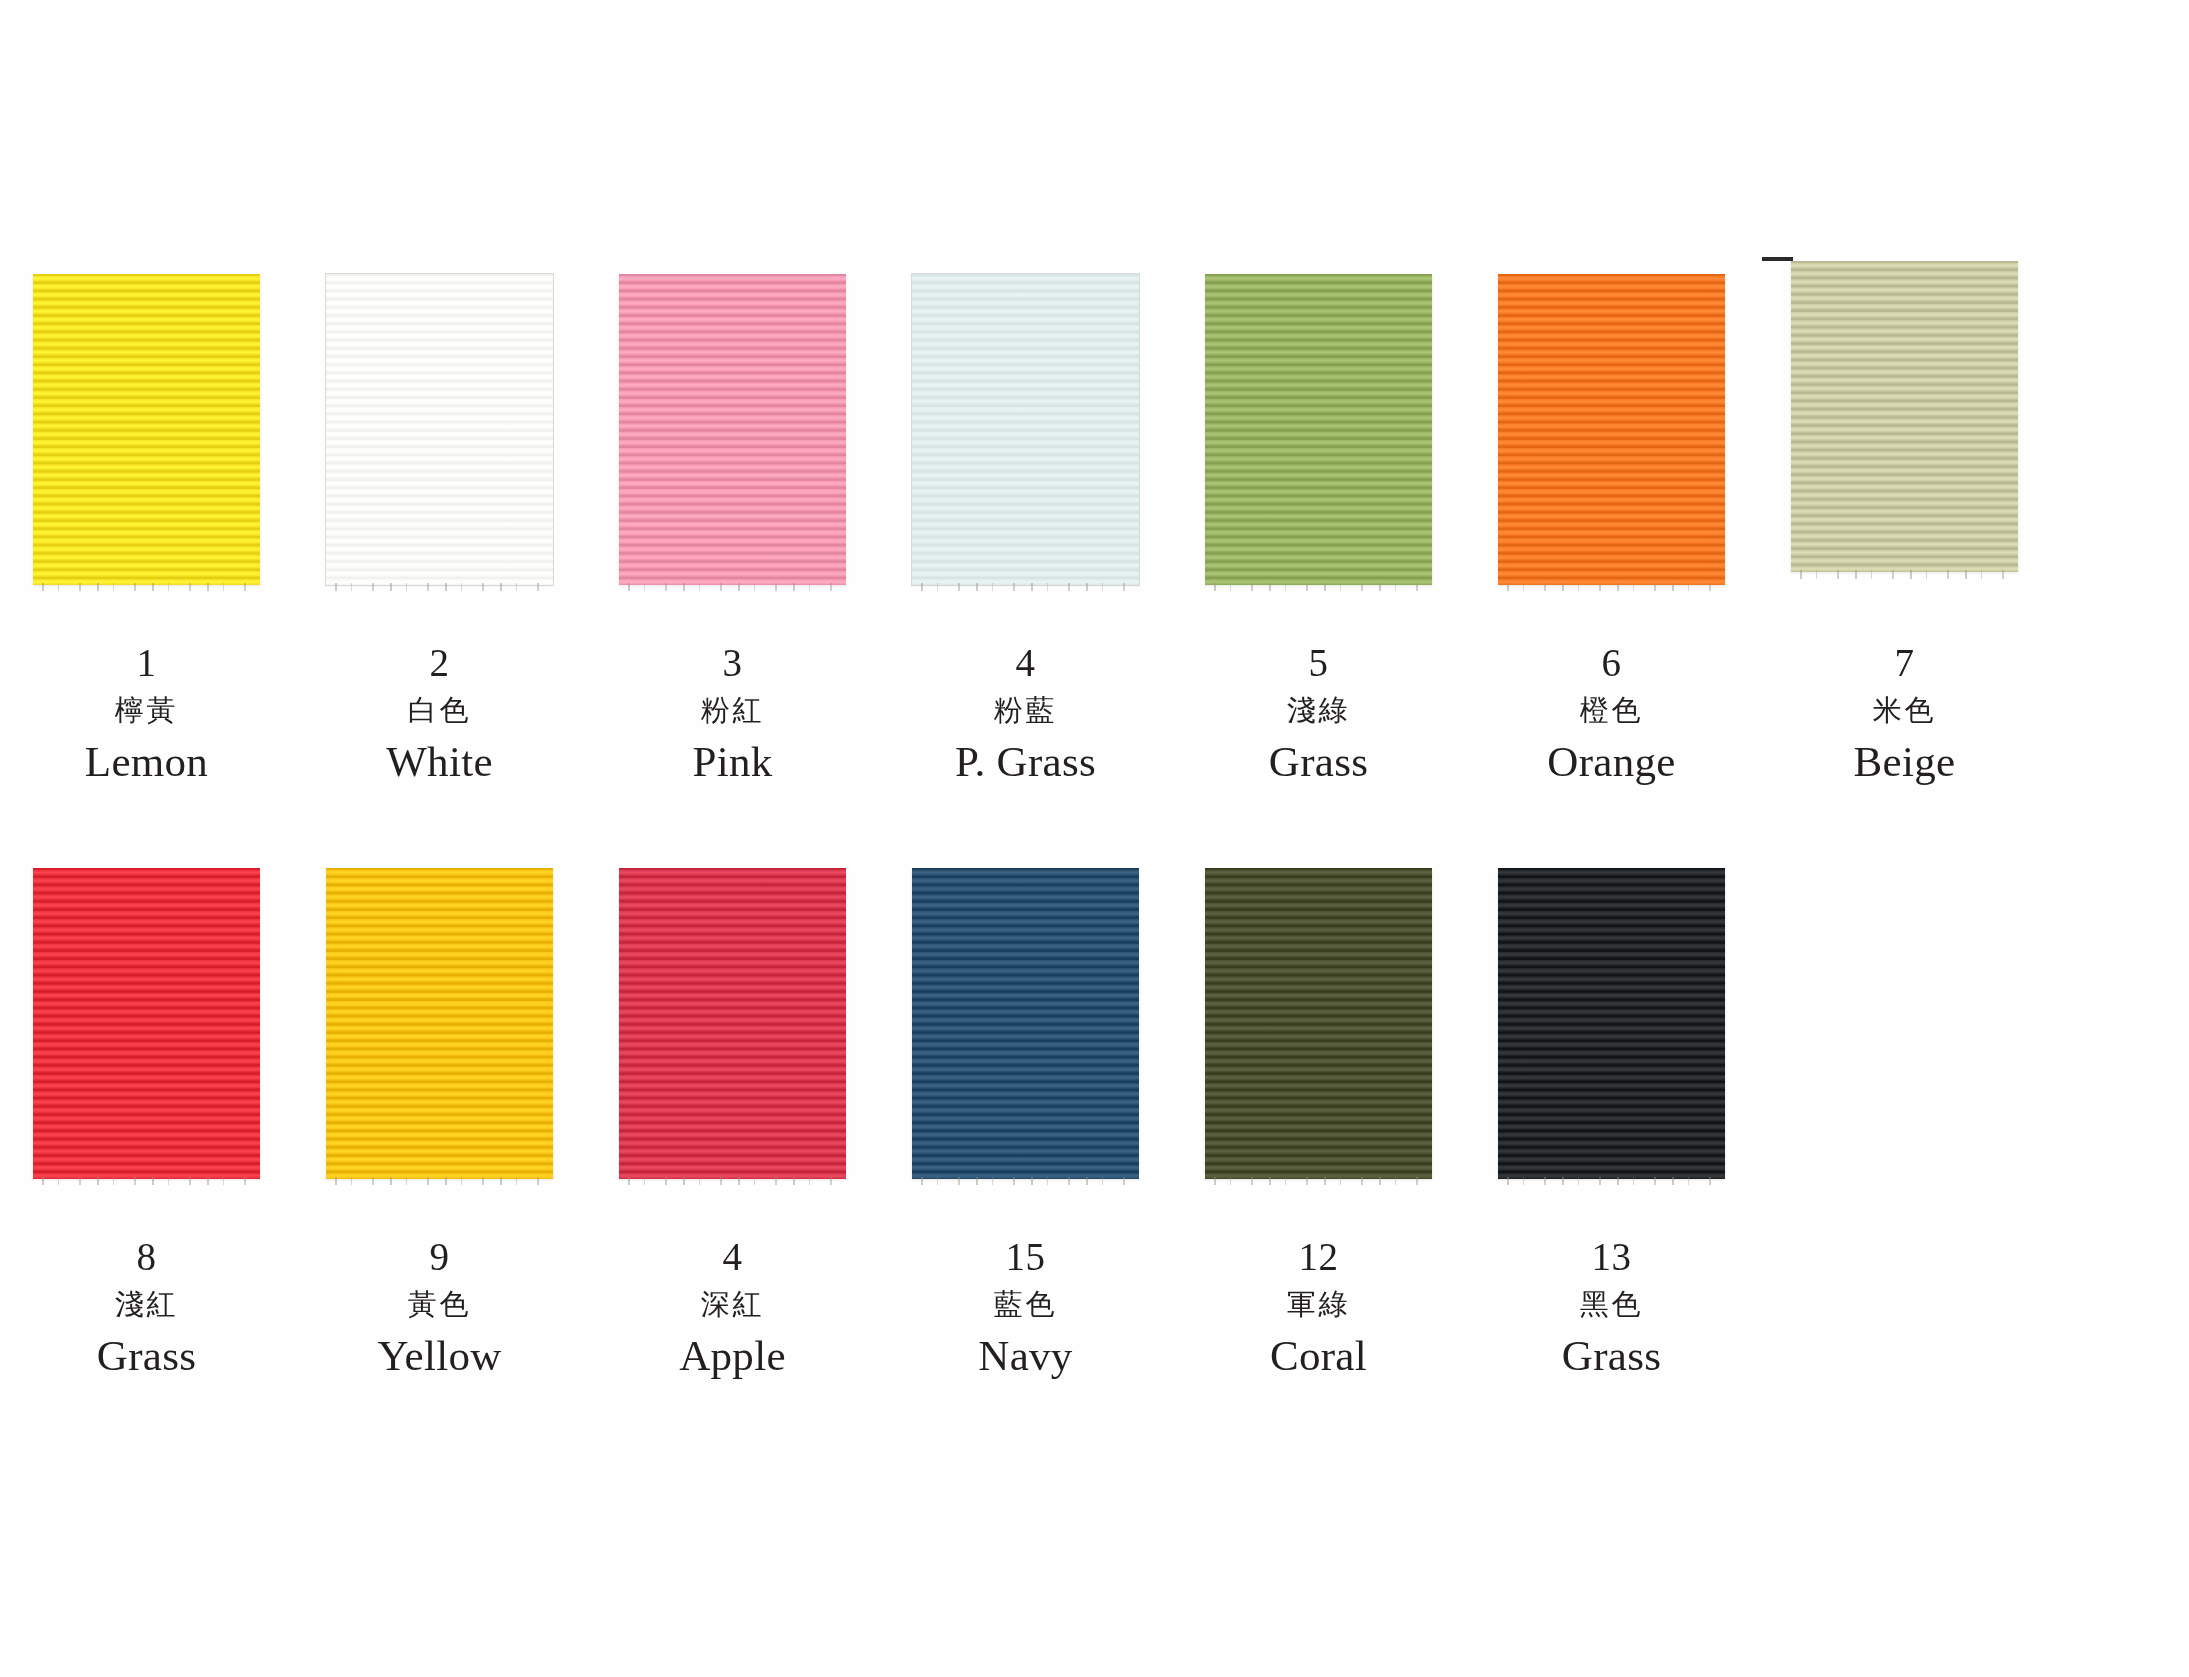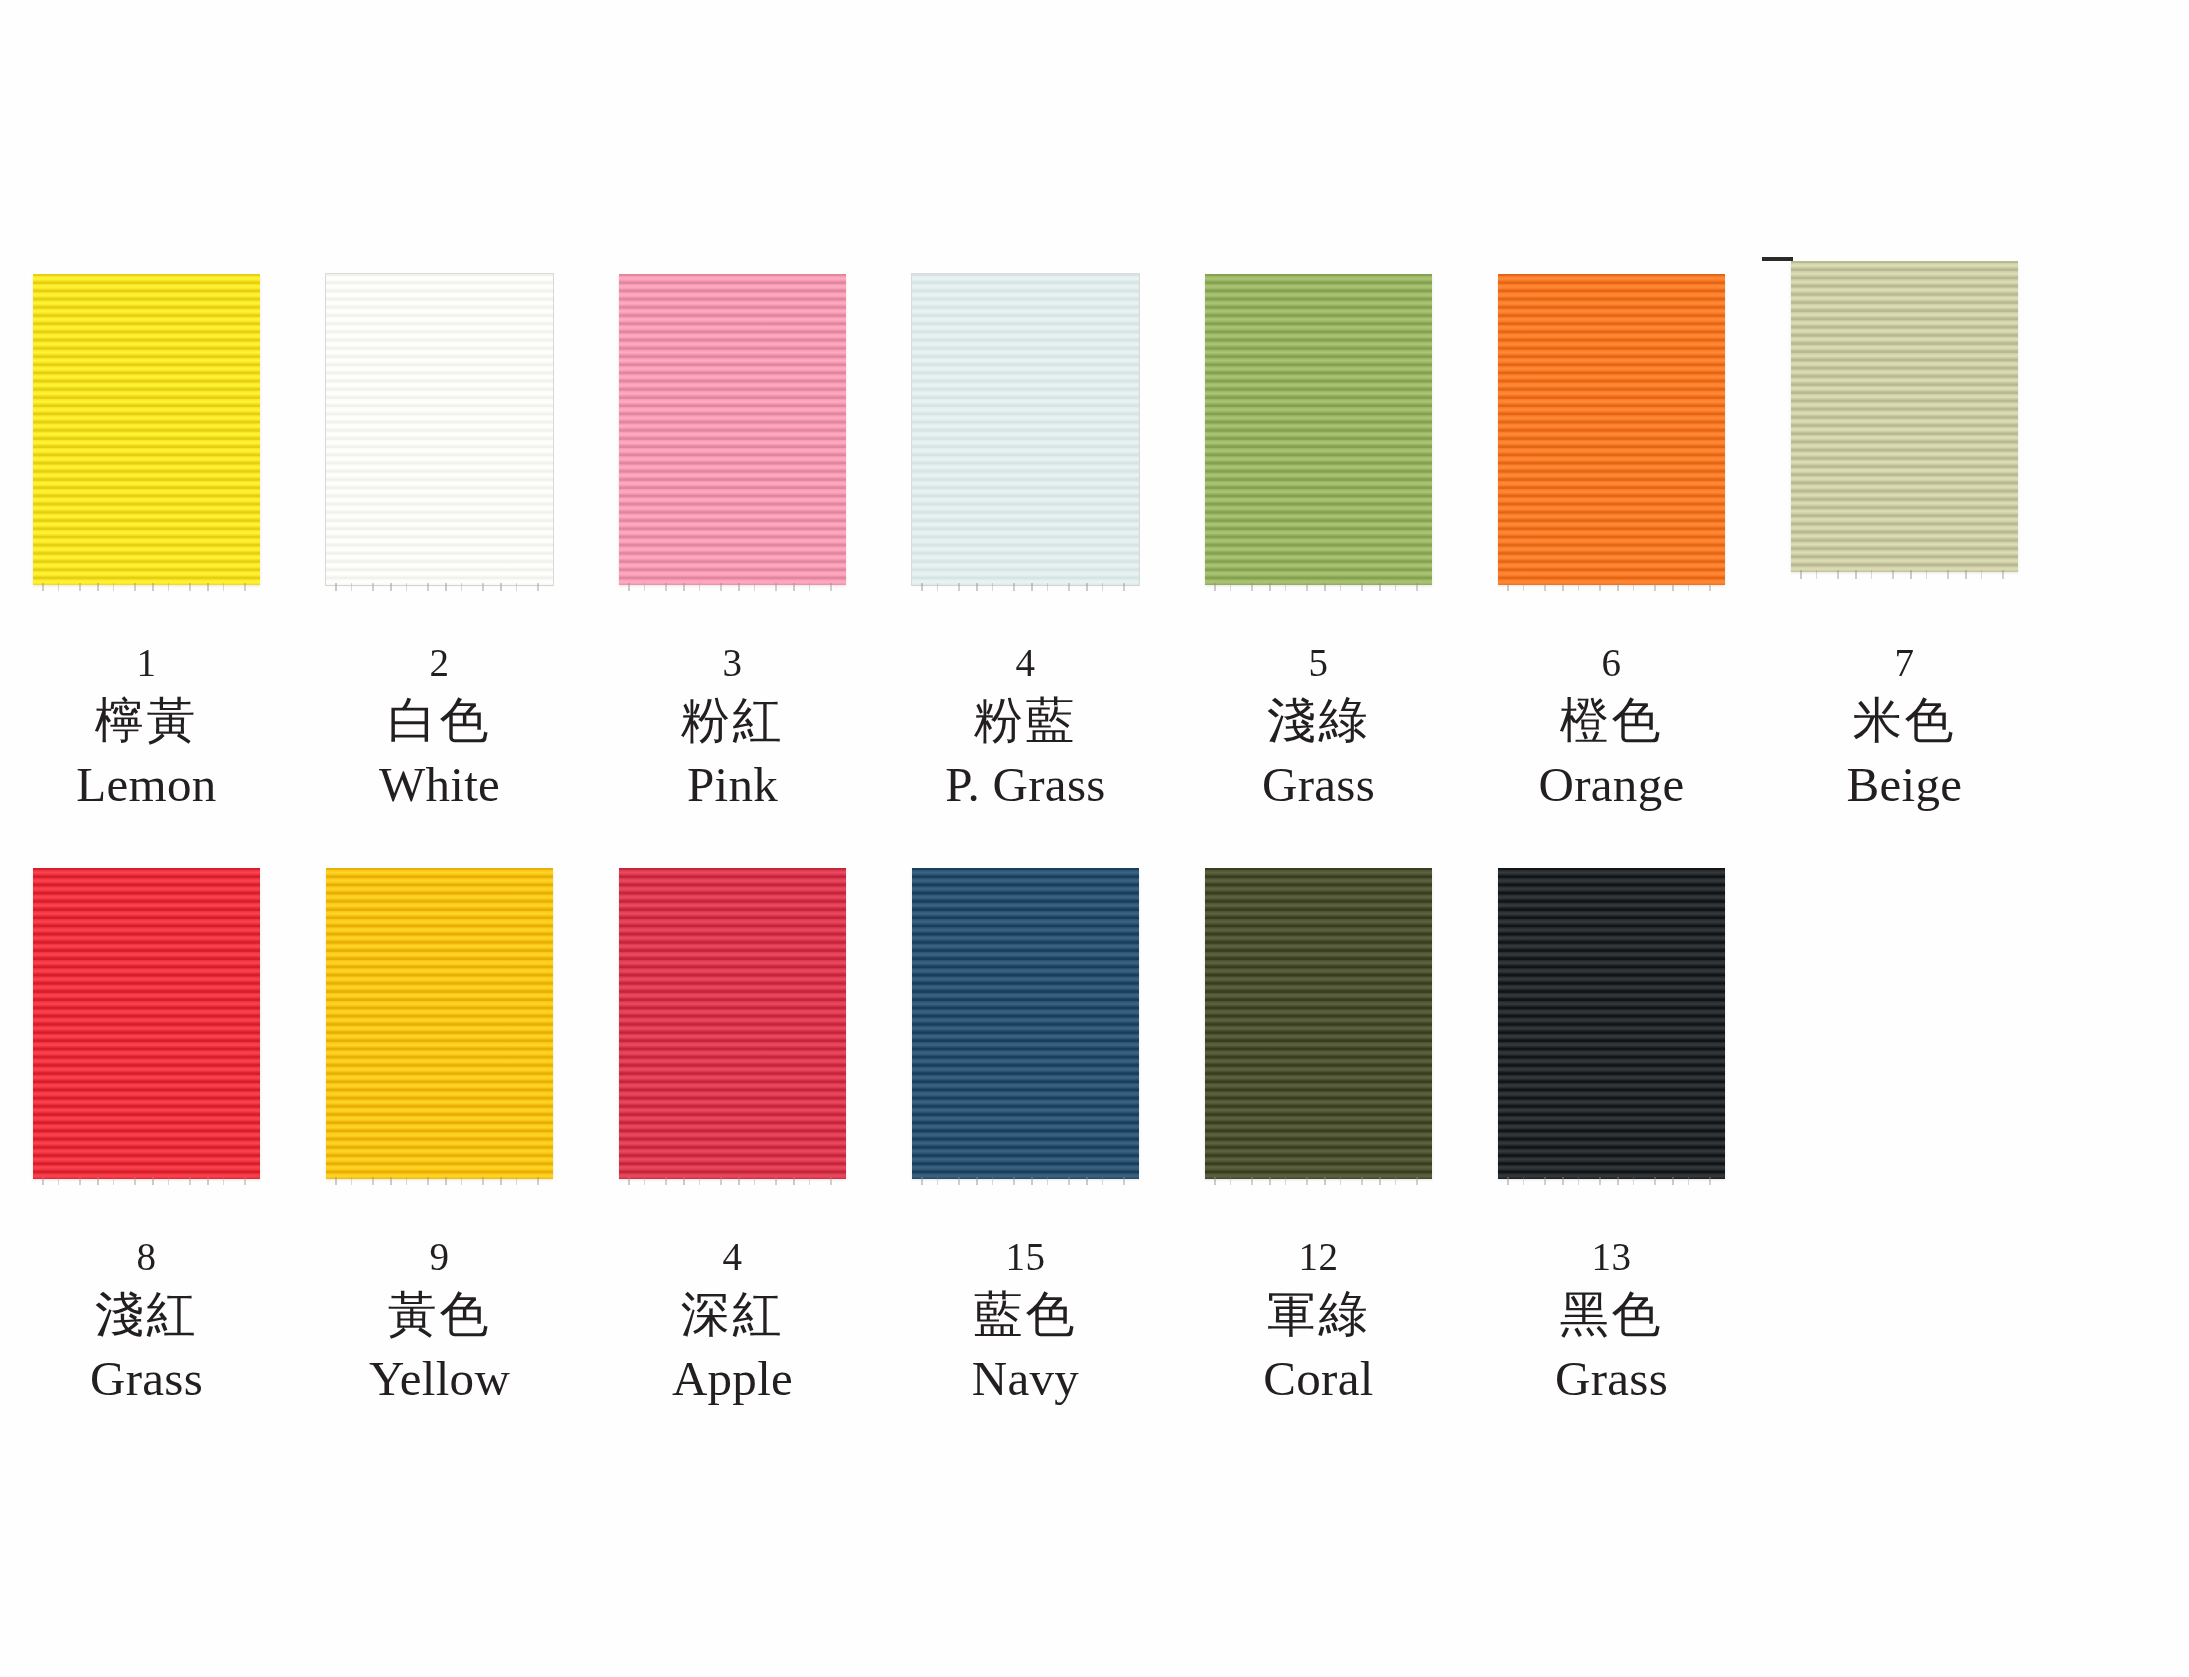--- a/index.html
+++ b/index.html
@@ -102,27 +102,27 @@
     line-height: 1.0;
     margin-top: 12.8px;
     user-select: none;
   }
   .swatch-index {
     font-size: 39px;
     letter-spacing: 0.5px;
     margin-bottom: 14.6px;
   }
   .name-zh {
-    font-size: 49px;
+    font-size: 29px;
     letter-spacing: 2.7px;
     margin-bottom: 14.6px;
     font-family: "DejaVu Serif", "Liberation Serif", serif;
   }
   .name-en {
-    font-size: 49px;
+    font-size: 43px;
     letter-spacing: 0.3px;
     font-family: Liberation Serif, serif;
   }
 </style>
 </head>
 <body style="background: rgb(254, 254, 254); color: rgb(35, 31, 32);">
 
 <div id="chart-sheet">
 
   <div class="swatch-row" id="row-1">

